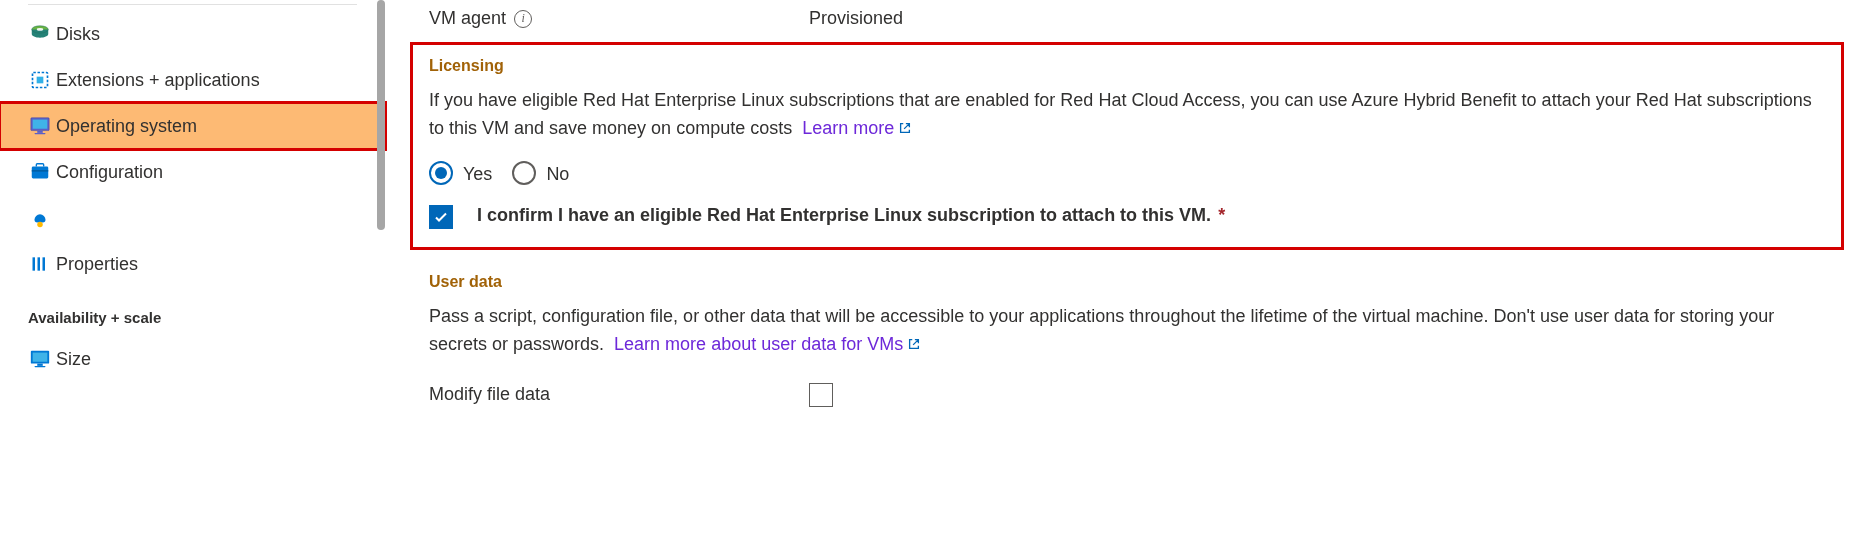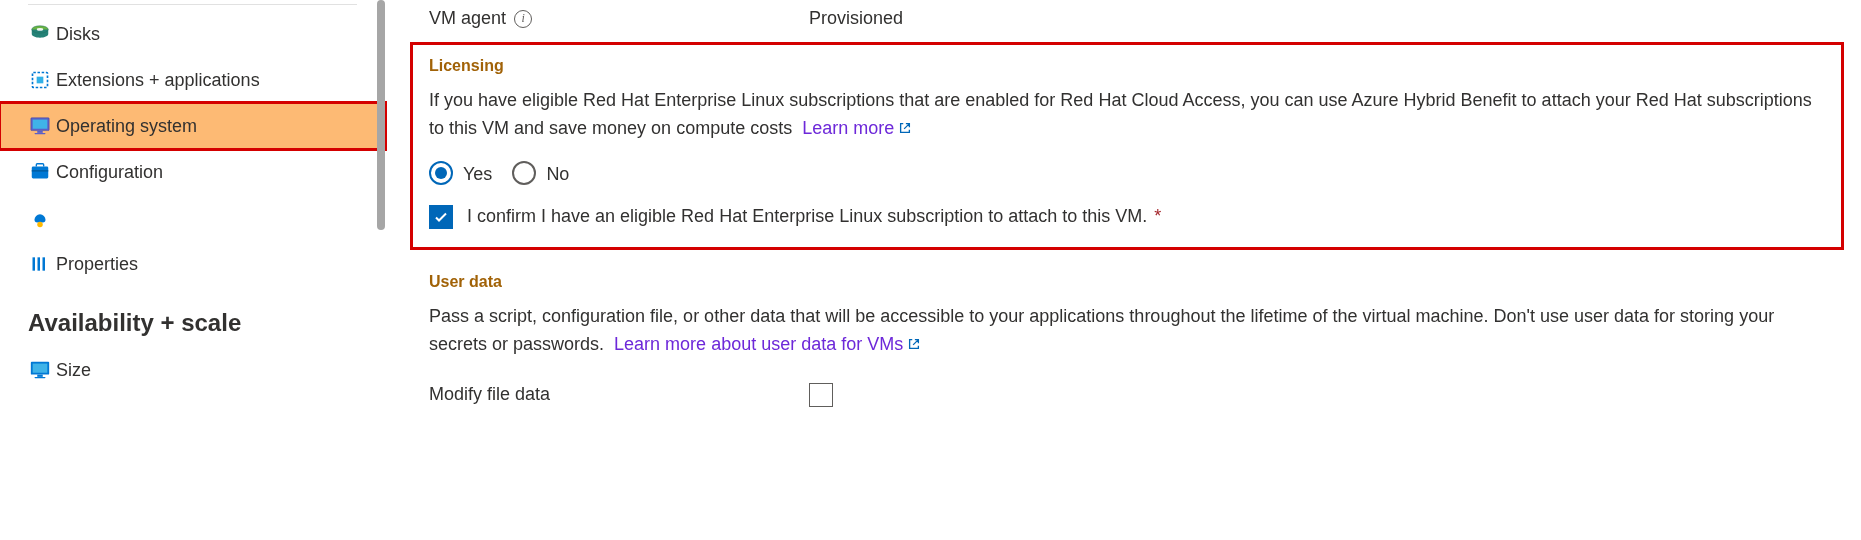--- a/index.html
+++ b/index.html
@@ -49,21 +49,21 @@
       display: inline-flex;
       align-items: center;
       justify-content: center;
     }
     .sidebar-item .label {
       font-size: 18px;
       color: #323130;
     }
     .sidebar-heading {
       padding: 22px 28px 10px 28px;
-      font-size: 24px;
+      font-size: 15px;
       font-weight: 600;
       color: #323130;
     }
     .main {
       flex: 1;
       padding: 2px 20px 10px 44px;
       max-width: 1460px;
     }
     .kv-row {
       display: flex;
@@ -151,22 +151,22 @@
     }
     .radio-circle.checked::after {
       content: "";
       width: 12px;
       height: 12px;
       background: #0067b8;
       border-radius: 50%;
     }
     .check-row {
       display: flex;
-      align-items: center;
-      gap: 14px;
+      gap: 24px;
+      font-weight: bold;
     }
     .checkbox {
       width: 24px;
       height: 24px;
       border: 1px solid #0067b8;
       background: #0067b8;
       display: inline-flex;
       align-items: center;
       justify-content: center;
       cursor: pointer;

